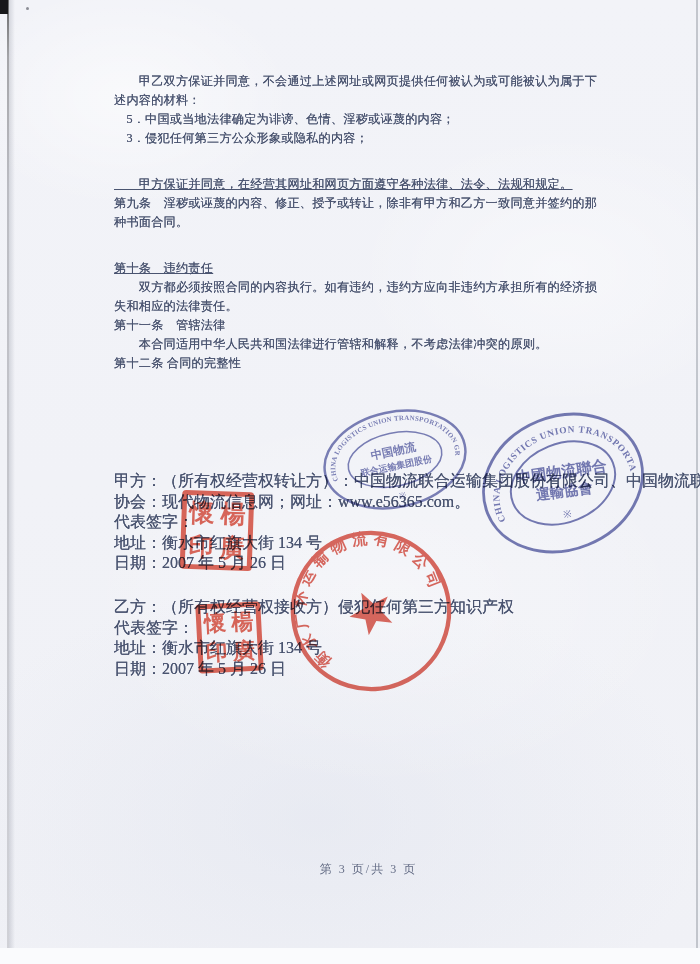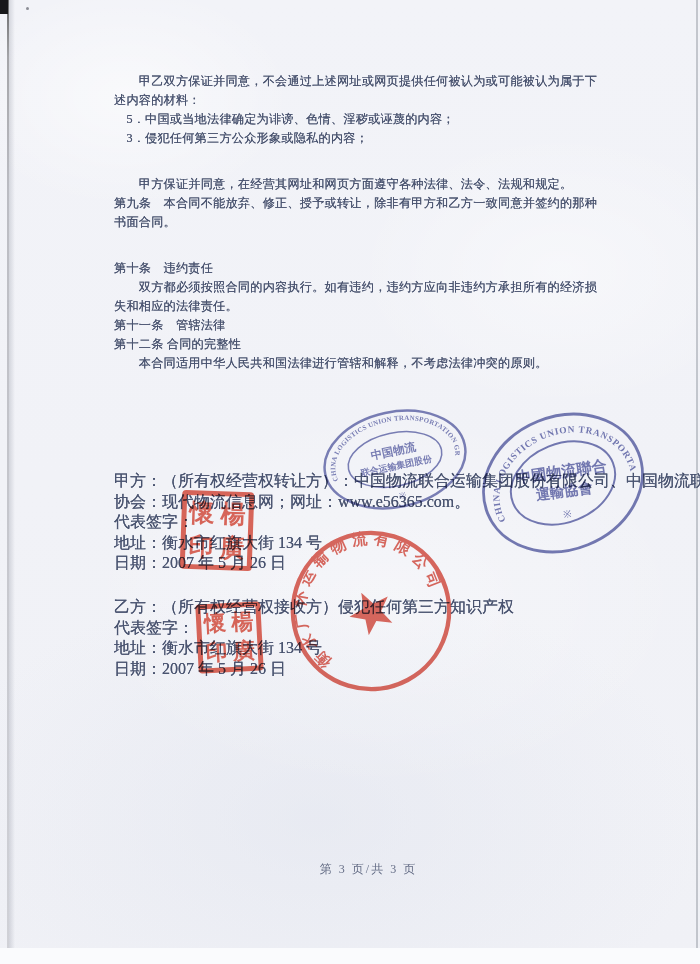--- a/index.html
+++ b/index.html
@@ -24,21 +24,21 @@
     background:linear-gradient(to right,rgba(120,125,140,.25),rgba(120,125,140,0));}
   .edge-right{position:absolute;right:2px;top:0;width:2px;height:964px;background:#b7bac2;opacity:.8;}
   .corner-mark{position:absolute;left:0;top:0;width:8px;height:14px;background:#17171a;}
   .speck{position:absolute;left:26px;top:7px;width:3px;height:3px;border-radius:50%;background:#8b8d95;}
   .bottom-strip{position:absolute;left:0;bottom:0;width:100%;height:16px;background:#fafbfd;}
 
   .doc{position:absolute;left:0;top:0;width:100%;height:100%;}
   .body-text{position:absolute;left:114px;top:72px;width:486px;
     font-size:12.2px;line-height:19px;letter-spacing:.2px;text-shadow:0 0 .5px currentColor;}
   .body-text p{margin:0;}
-  .gap-before{margin-top:27px !important;}
+  .gap-before{margin-top:27px !important;text-decoration:underline;}
 
   .party{position:absolute;left:114px;font-size:16px;line-height:20.6px;
     white-space:nowrap;text-shadow:0 0 .5px currentColor;}
   .party-a{top:471px;}
   .party-b{top:597px;}
 
   .page-footer{position:absolute;left:0;top:861px;width:100%;text-align:center;
     font-size:12px;letter-spacing:2px;opacity:.85;}
 
   
@@ -68,26 +68,26 @@
   <div class="speck"></div>
   <div class="bottom-strip"></div>
 
   <div class="doc" style="color: rgb(74, 84, 112); padding-left: 37px;">
 
     <div class="body-text">
       <p>　　甲乙双方保证并同意，不会通过上述网址或网页提供任何被认为或可能被认为属于下述内容的材料：</p>
       <p>　5．中国或当地法律确定为诽谤、色情、淫秽或诬蔑的内容；</p>
       <p>　3．侵犯任何第三方公众形象或隐私的内容；</p>
       <p class="gap-before">　　甲方保证并同意，在经营其网址和网页方面遵守各种法律、法令、法规和规定。</p>
-      <p>第九条　本合同不能放弃、修正、授予或转让，除非有甲方和乙方一致同意并签约的那种书面合同。</p>
+      <p>第九条　淫秽或诬蔑的内容、修正、授予或转让，除非有甲方和乙方一致同意并签约的那种书面合同。</p>
       <p class="gap-before">第十条　违约责任</p>
       <p>　　双方都必须按照合同的内容执行。如有违约，违约方应向非违约方承担所有的经济损失和相应的法律责任。</p>
       <p>第十一条　管辖法律</p>
+      <p>　　本合同适用中华人民共和国法律进行管辖和解释，不考虑法律冲突的原则。</p>
       <p>第十二条 合同的完整性</p>
-      <p>　　本合同适用中华人民共和国法律进行管辖和解释，不考虑法律冲突的原则。</p>
     </div>
 
     <div class="party party-a">
       <div>甲方：（所有权经营权转让方）：中国物流联合运输集团股份有限公司、中国物流联合运输</div>
       <div>协会：现代物流信息网；网址：www.e56365.com。</div>
       <div>代表签字：</div>
       <div>地址：衡水市红旗大街 134 号</div>
       <div>日期：2007 年 5 月 26 日</div>
     </div>
 

